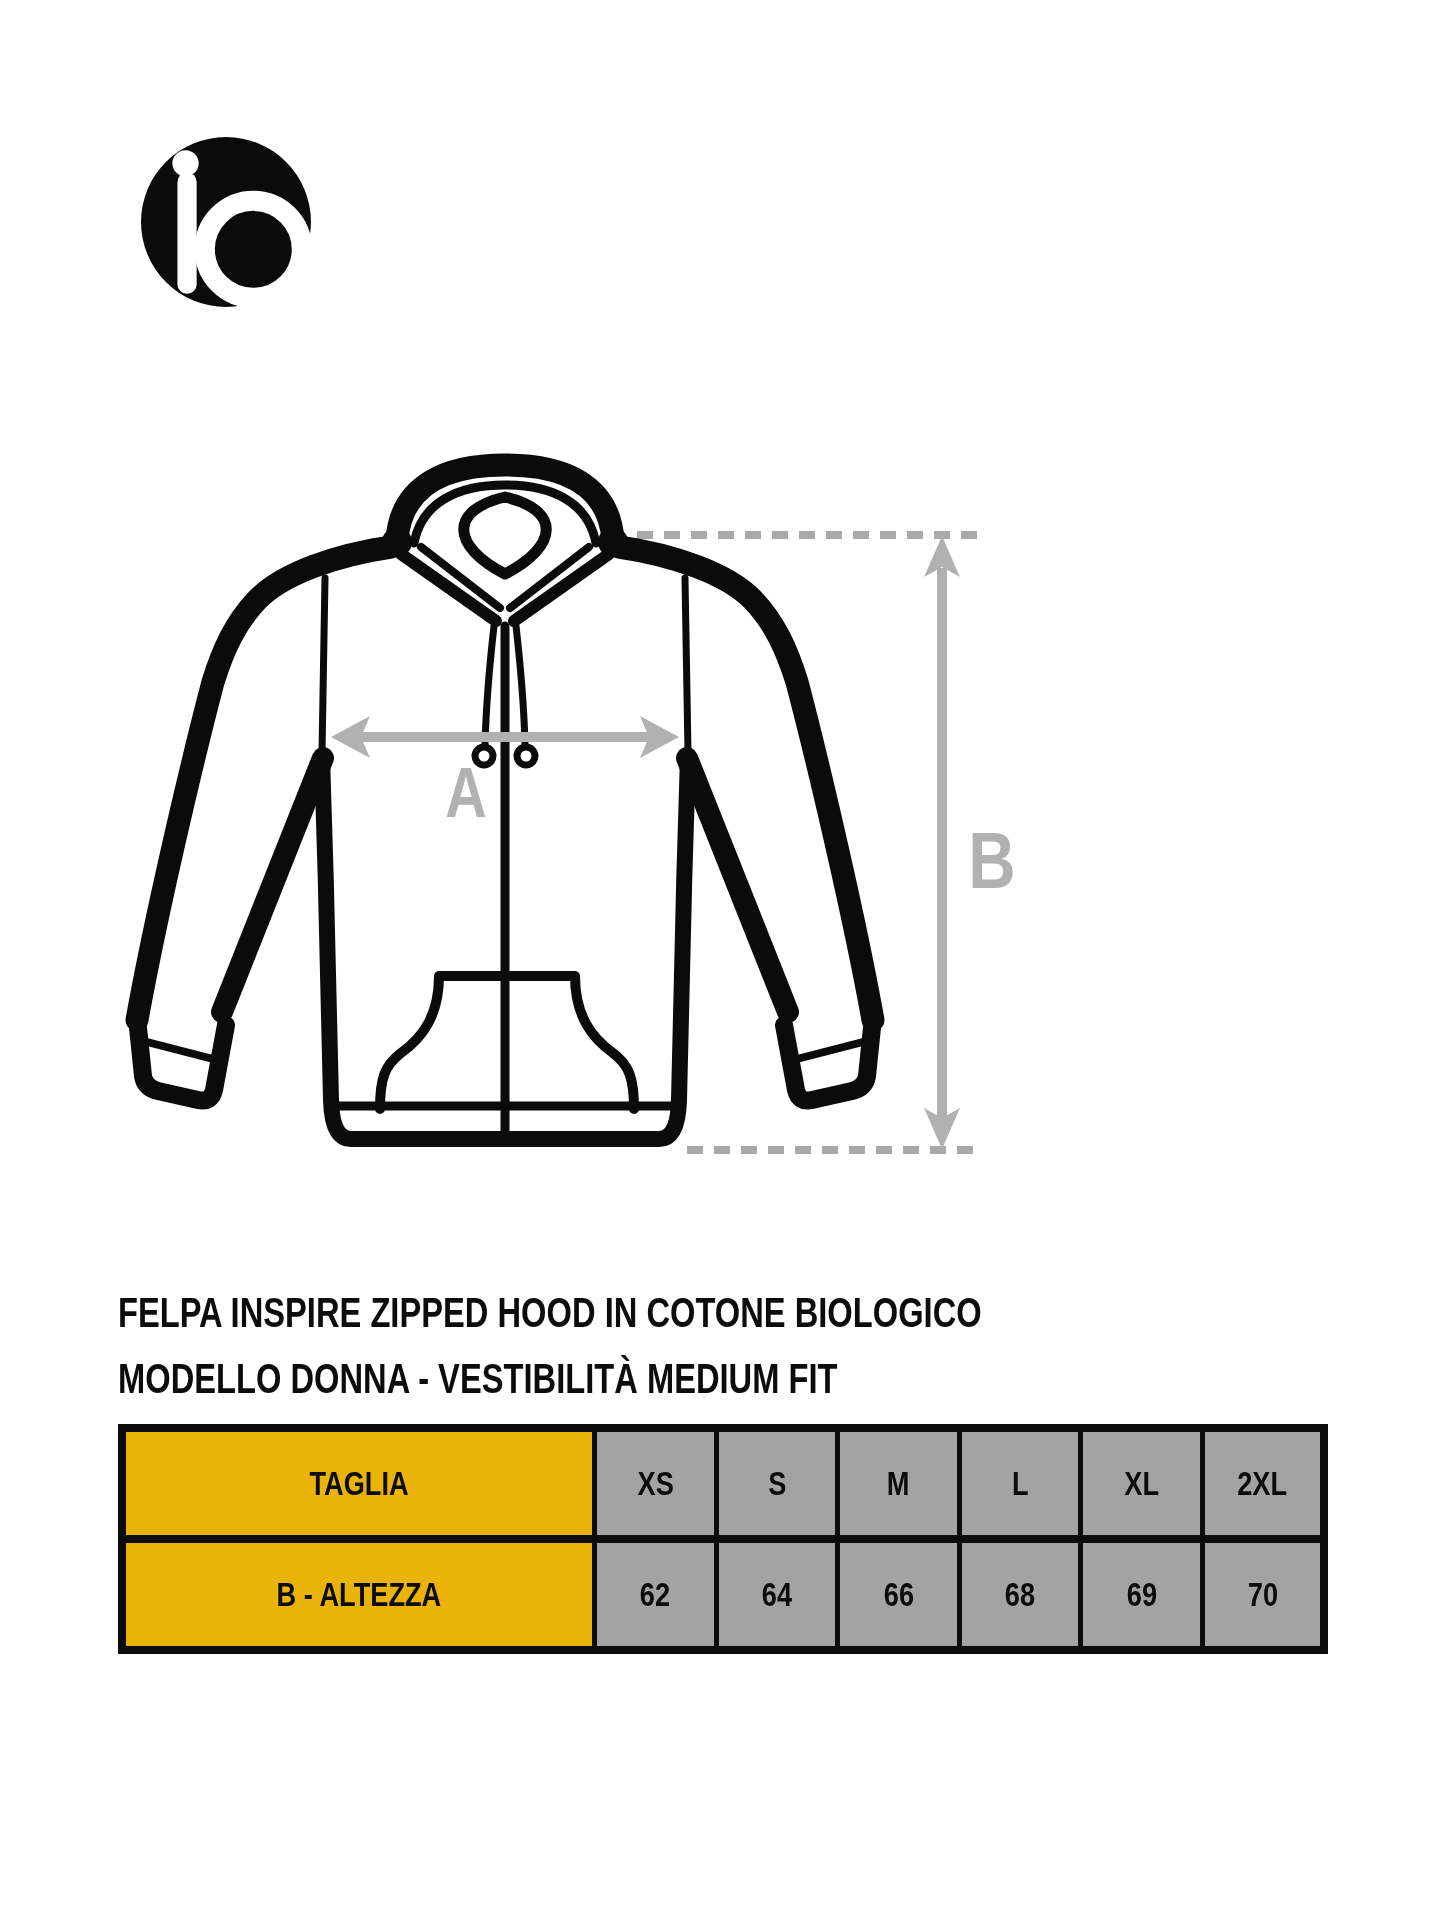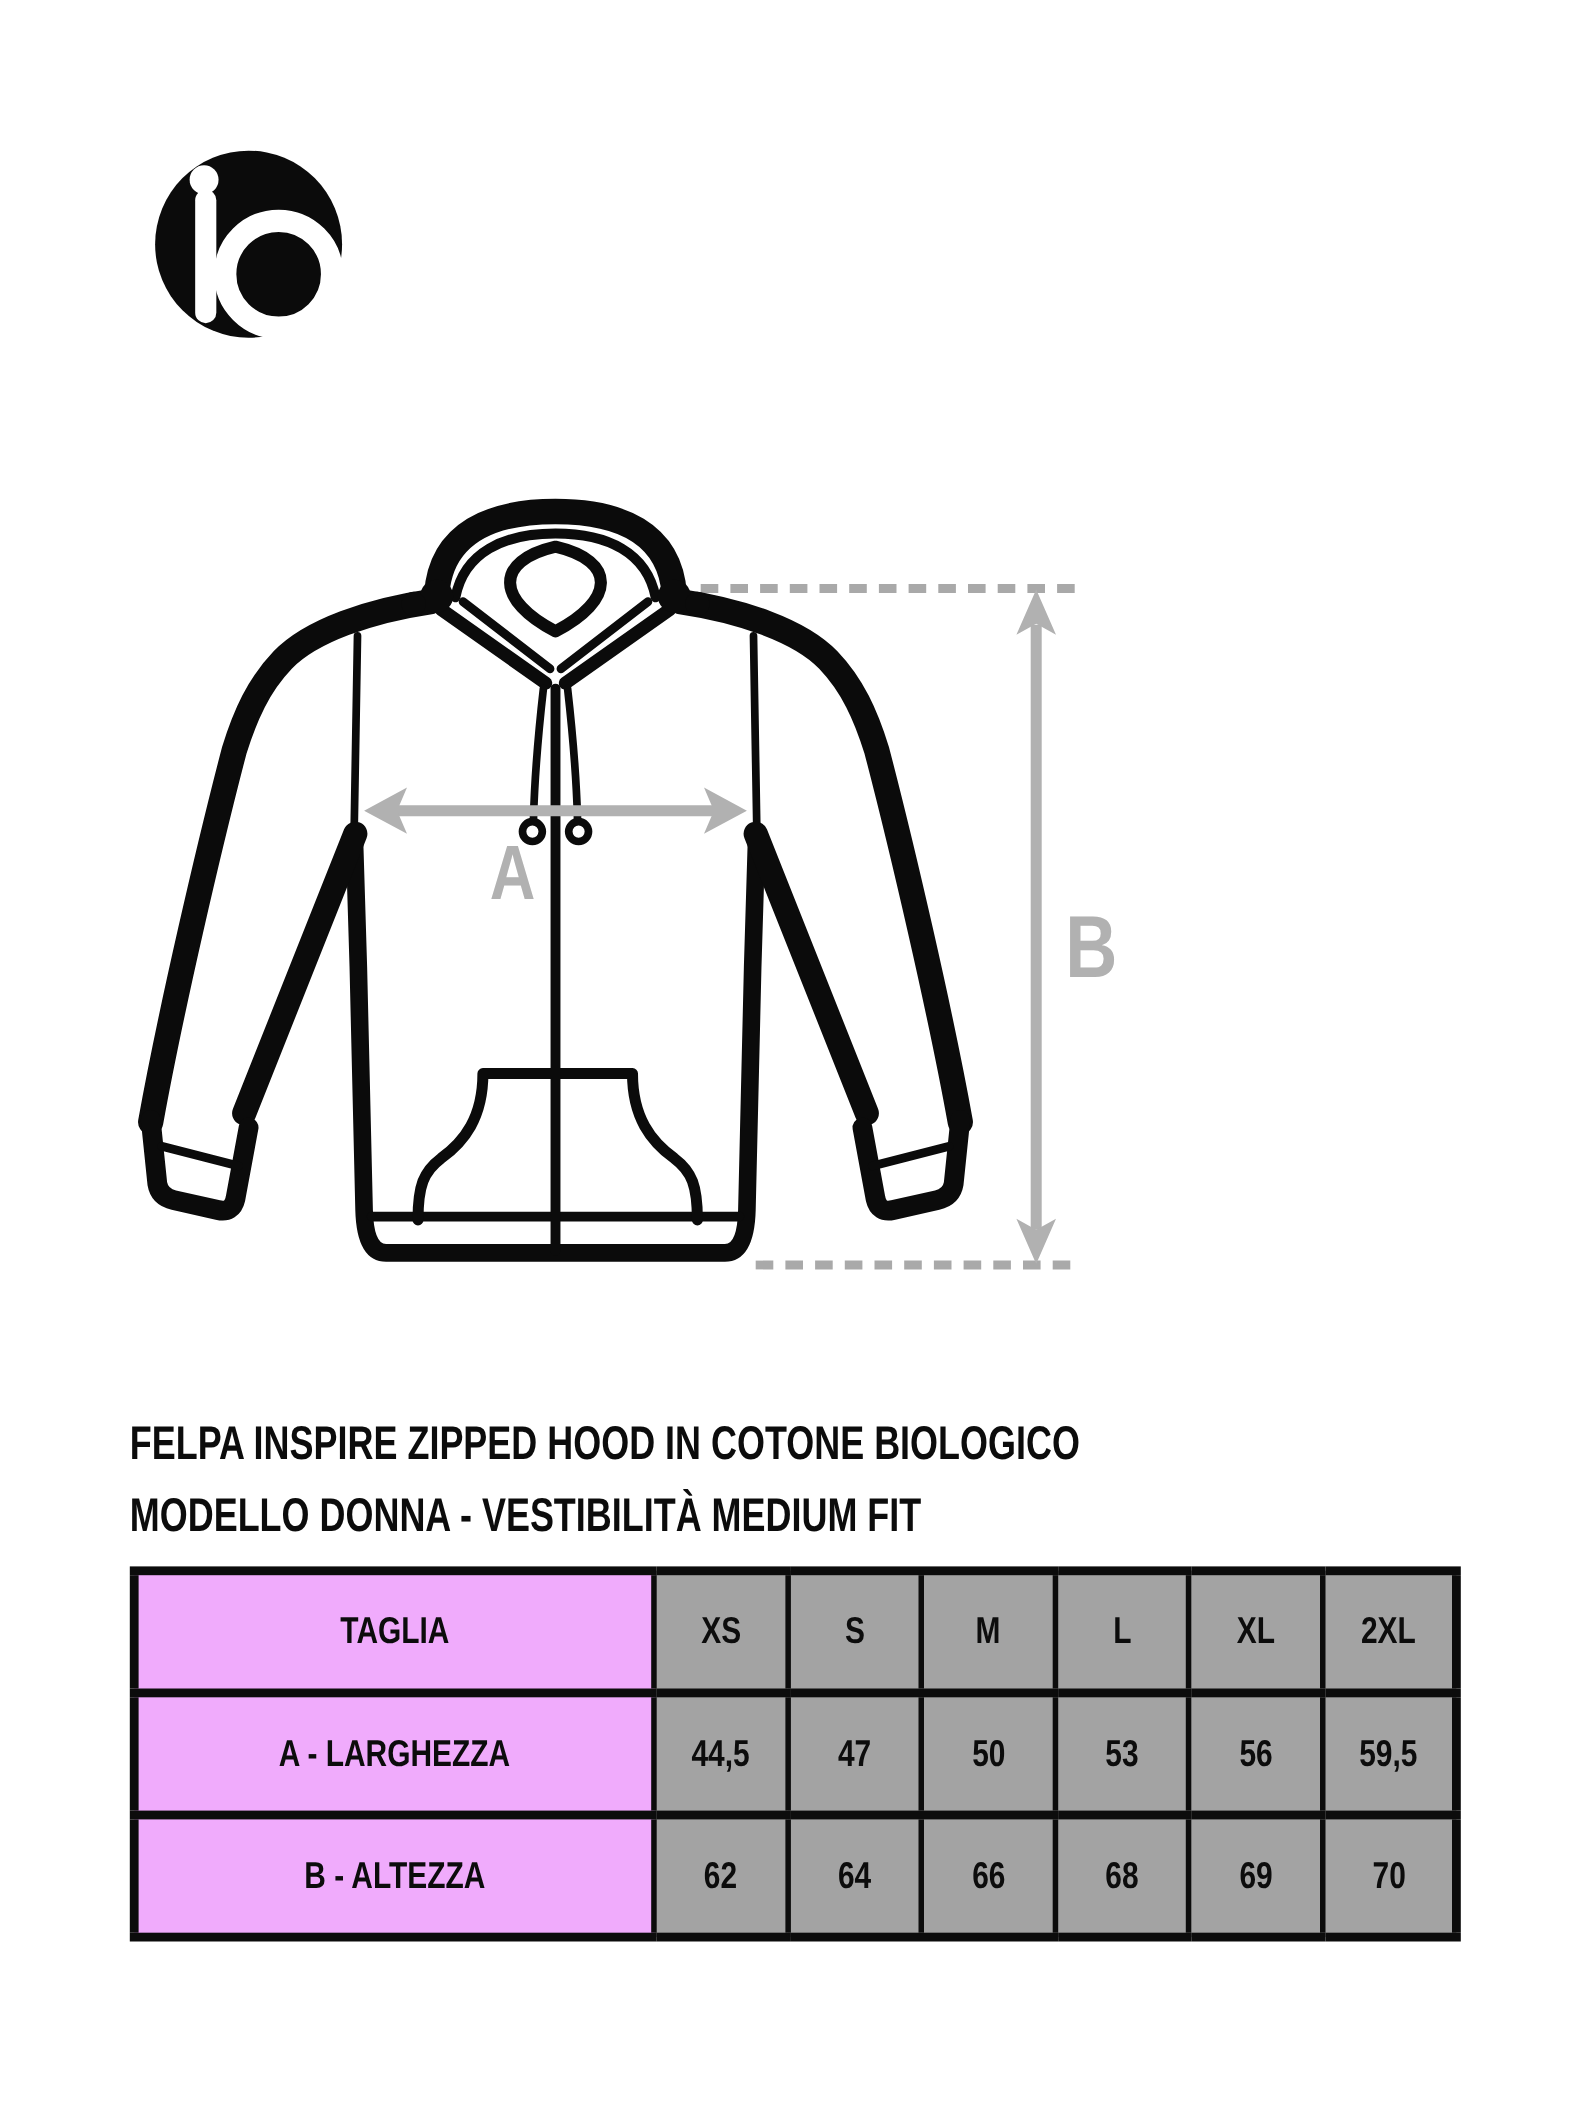--- a/index.html
+++ b/index.html
@@ -20,21 +20,21 @@
     border-collapse:collapse;table-layout:fixed;
     border:8px solid #0c0c0c;
   }
   .size-table td{
     border-left:5px solid #0c0c0c;border-right:5px solid #0c0c0c;
     border-top:8px solid #0c0c0c;border-bottom:8px solid #0c0c0c;
     height:103px;text-align:center;vertical-align:middle;
     font-weight:bold;font-size:34px;color:#0c0c0c;background:#a3a3a3;
     padding:0;
   }
-  .size-table td.lbl{background:#f0abfc;}
+  .size-table td.lbl{background:#eab308;}
   .size-table td span{display:inline-block;transform:scaleX(0.8);transform-origin:center;white-space:nowrap;}
   .col-label{width:466px;}
 </style>
 </head>
 <body>
 
 <div class="page">
 
   <div class="logo">
     <svg viewBox="0 0 170 170" width="172" height="172">
@@ -125,29 +125,20 @@
         <tr>
       <td class="lbl col-label"><span>TAGLIA</span></td>
       <td><span>XS</span></td>
       <td><span>S</span></td>
       <td><span>M</span></td>
       <td><span>L</span></td>
       <td><span>XL</span></td>
       <td><span>2XL</span></td>
     </tr>
     <tr>
-      <td class="lbl"><span>A - LARGHEZZA</span></td>
-      <td><span>44,5</span></td>
-      <td><span>47</span></td>
-      <td><span>50</span></td>
-      <td><span>53</span></td>
-      <td><span>56</span></td>
-      <td><span>59,5</span></td>
-    </tr>
-    <tr>
       <td class="lbl"><span>B - ALTEZZA</span></td>
       <td><span>62</span></td>
       <td><span>64</span></td>
       <td><span>66</span></td>
       <td><span>68</span></td>
       <td><span>69</span></td>
       <td><span>70</span></td>
     </tr>
   </tbody>
     </table>

